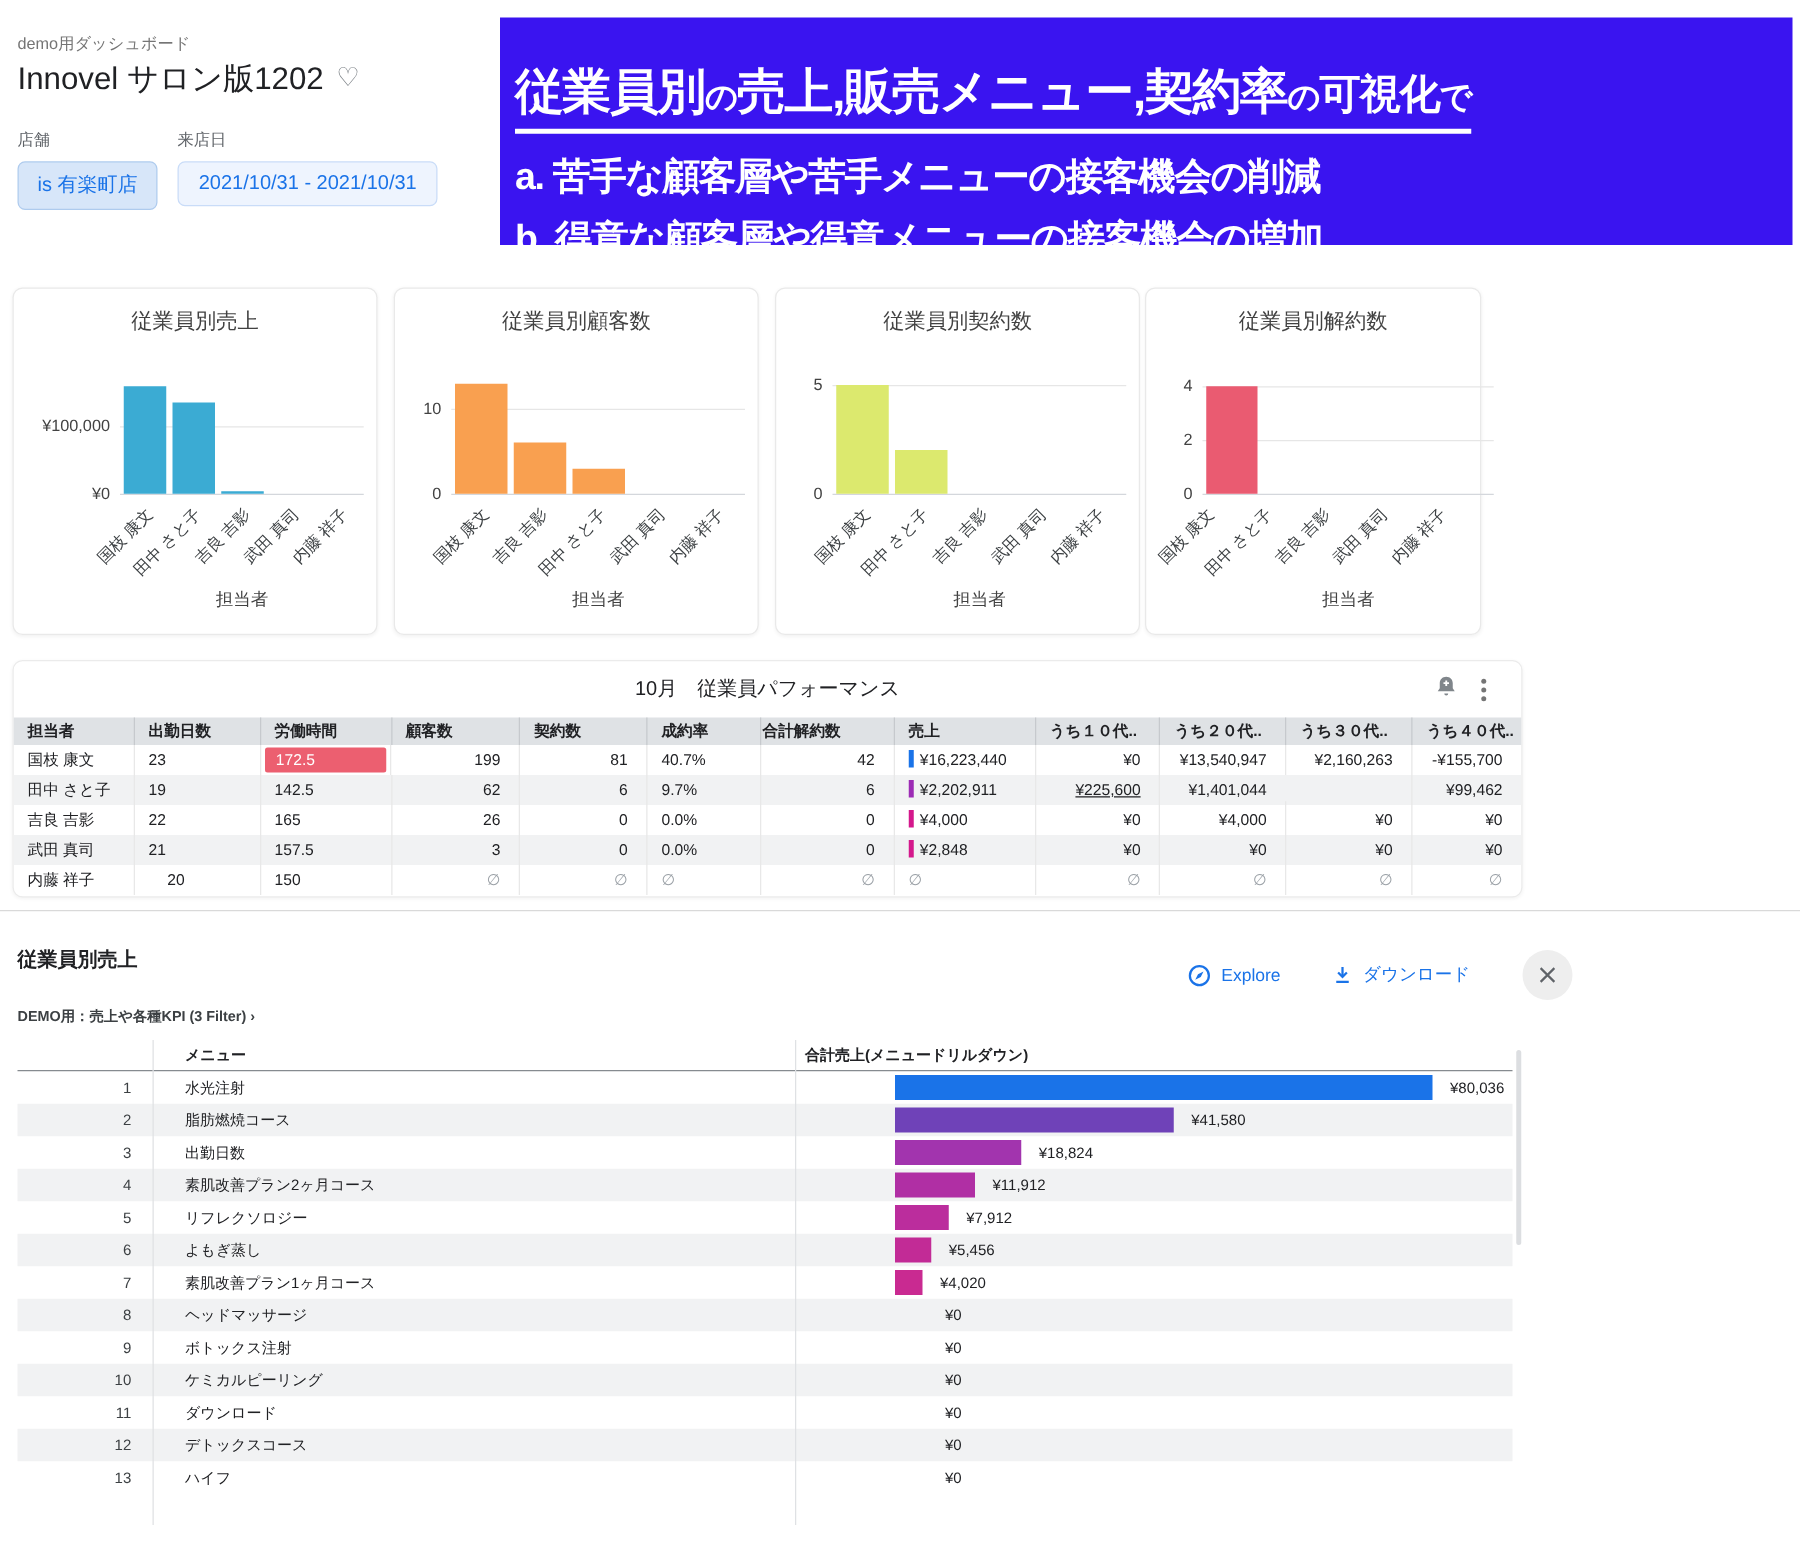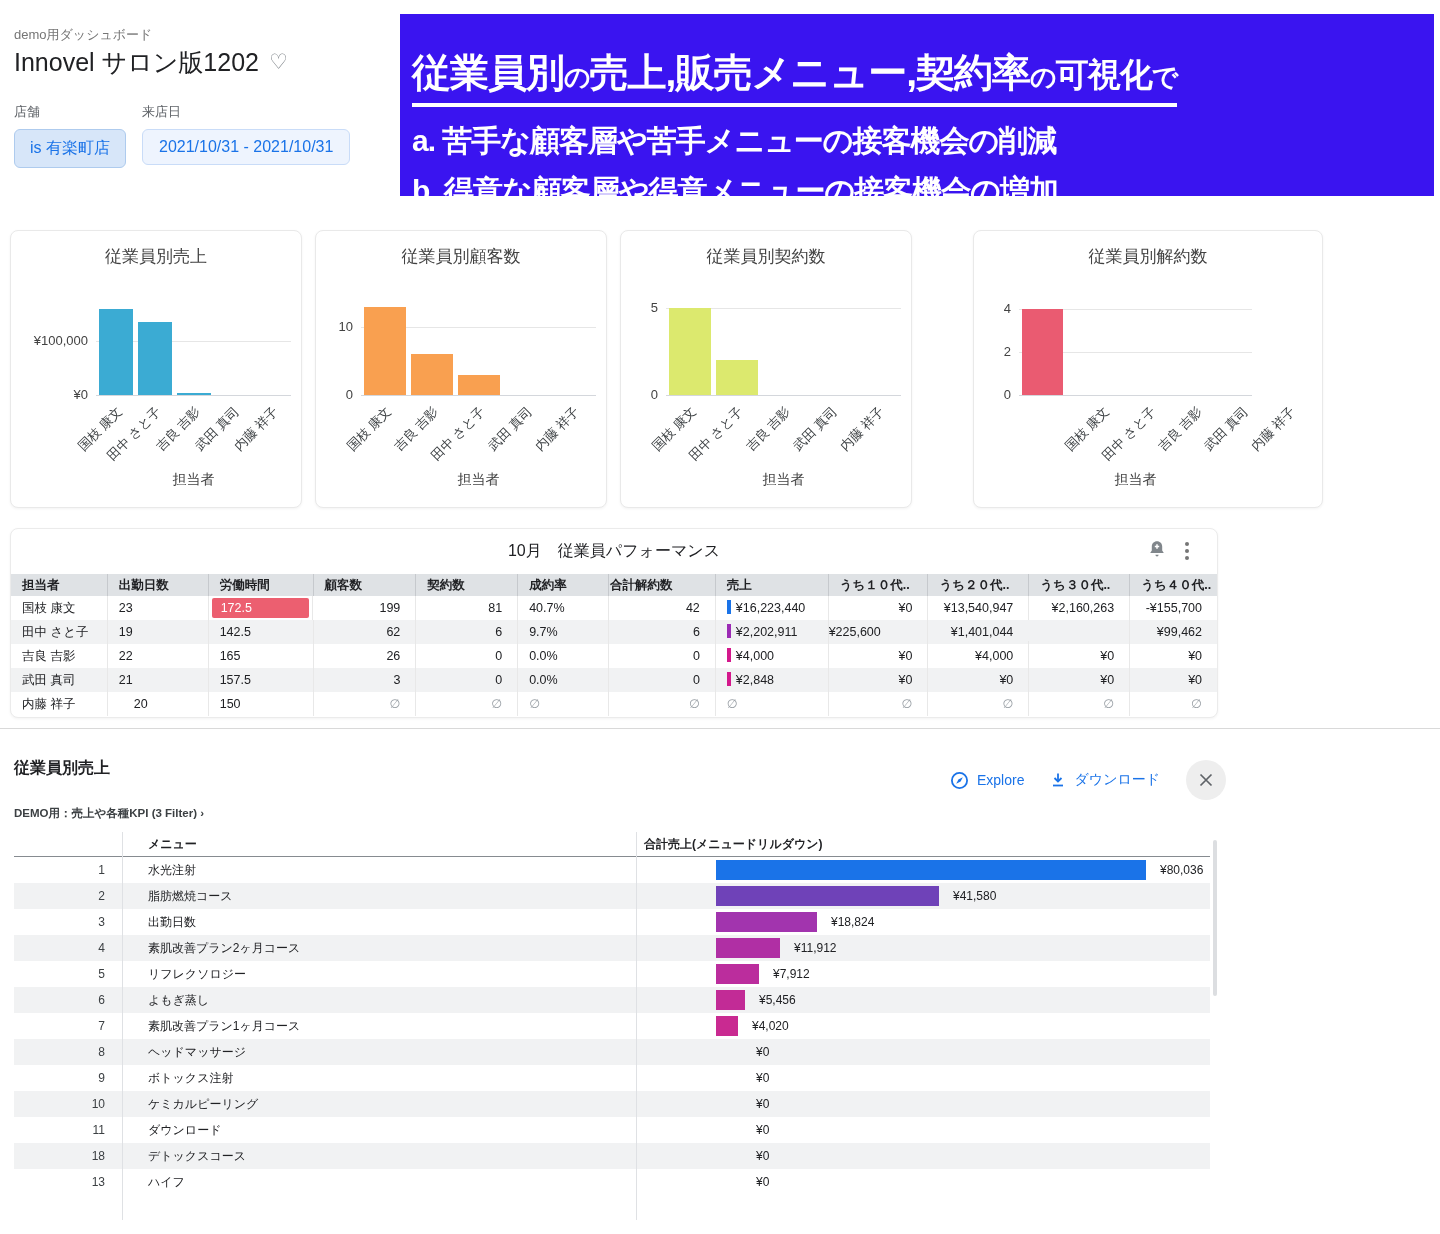--- a/index.html
+++ b/index.html
@@ -63,21 +63,21 @@
   .r-even{background:#f1f2f3;}
   .nullv{color:#9aa0a6;}
   .redcell{background:#ec5f70;color:#fff;border-radius:2px;margin:2px 3px;height:20px;
            line-height:20px;padding-left:9px;}
   .salesbar{display:inline-block;width:4px;height:14px;vertical-align:-2px;margin-right:5px;}
 
   .divider{position:absolute;left:0;top:728px;width:1440px;height:1px;background:#d9d9d9;}
 
   
   .drill-title{position:absolute;left:14px;top:758px;font-size:16px;font-weight:bold;color:#202124;}
-  .actions{position:absolute;left:950px;top:760px;display:flex;align-items:center;gap:26px;}
+  .actions{position:absolute;left:950px;top:760px;display:flex;align-items:center;gap:42px;}
   .act{display:flex;align-items:center;gap:8px;color:#1a73e8;font-size:14px;font-weight:500;cursor:pointer;}
   .closebtn{width:40px;height:40px;border-radius:50%;background:#eeeeee;display:flex;
             align-items:center;justify-content:center;}
   .crumb{position:absolute;left:14px;top:806px;font-size:11.5px;font-weight:bold;color:#3c4043;}
   .drill-table{position:absolute;left:14px;top:832px;width:1196px;}
   .dt-head{position:relative;height:24px;line-height:24px;border-bottom:1px solid #868b90;
            font-size:12px;font-weight:bold;color:#202124;}
   .dt-menu-h{position:absolute;left:134px;}
   .dt-val-h{position:absolute;left:630px;}
   .dt-row{position:relative;height:26px;line-height:26px;font-size:12px;color:#202124;}
@@ -152,21 +152,21 @@
         <div class="ytick" style="left: 0px; width: 37px; top: 156px;">0</div>
         <div class="bar" style="left: 47.5px; width: 42px; top: 77px; height: 87px; background: rgb(220, 233, 110);"></div>
         <div class="xlabel" style="right: 223.5px; top: 172px;">国枝 康文</div>
         <div class="bar" style="left: 94.5px; width: 42px; top: 129px; height: 35px; background: rgb(220, 233, 110);"></div>
         <div class="xlabel" style="right: 176.5px; top: 172px;">田中 さと子</div>
         <div class="xlabel" style="right: 129.5px; top: 172px;">吉良 吉影</div>
         <div class="xlabel" style="right: 82.5px; top: 172px;">武田 真司</div>
         <div class="xlabel" style="right: 35.5px; top: 172px;">内藤 祥子</div>
         <div class="xtitle" style="left: 45px; width: 235px;">担当者</div>
       </div>
-      <div class="card" style="left: 973px; width: 350px;">
+      <div class="card" style="left: 916px; width: 269px;">
         <div class="c-title">従業員別解約数</div>
         <div class="gridline" style="left: 45px; width: 233px; top: 78.0496px;"></div>
         <div class="ytick" style="left: 0px; width: 37px; top: 70.0496px;">4</div>
         <div class="gridline" style="left: 45px; width: 233px; top: 121.025px;"></div>
         <div class="ytick" style="left: 0px; width: 37px; top: 113.025px;">2</div>
         <div class="gridline baseline" style="left: 45px; width: 233px; top: 164px;"></div>
         <div class="ytick" style="left: 0px; width: 37px; top: 156px;">0</div>
         <div class="bar" style="left: 47.5px; width: 41.6px; top: 78px; height: 86px; background: rgb(234, 91, 113);"></div>
         <div class="xlabel" style="right: 221.7px; top: 172px;">国枝 康文</div>
         <div class="xlabel" style="right: 175.1px; top: 172px;">田中 さと子</div>
@@ -227,21 +227,21 @@
           </div>
           <div class="p-row r-even">
             <div class="p-cell" style="width: 96px; text-align: left; padding-left: 11px;">田中 さと子</div>
             <div class="p-cell" style="width: 101px; text-align: left; padding-left: 11px;">19</div>
             <div class="p-cell" style="width: 105px; text-align: left; padding-left: 11px;">142.5</div>
             <div class="p-cell" style="width: 103px; text-align: right; padding-right: 15px;">62</div>
             <div class="p-cell" style="width: 102px; text-align: right; padding-right: 15px;">6</div>
             <div class="p-cell" style="width: 91px; text-align: left; padding-left: 11px;">9.7%</div>
             <div class="p-cell" style="width: 107px; text-align: right; padding-right: 15px;">6</div>
             <div class="p-cell" style="width: 113px; text-align: left; padding-left: 11px;"><span class="salesbar" style="background: rgb(156, 43, 181);"></span>¥2,202,911</div>
-            <div class="p-cell" style="width: 100px; padding-right: 15px;">¥225,600</div>
+            <div class="p-cell" style="width: 100px; text-align: right; padding-right: 15px; text-decoration: underline;">¥225,600</div>
             <div class="p-cell" style="width: 101px; text-align: right; padding-right: 15px;">¥1,401,044</div>
             <div class="p-cell" style="width: 101px; text-align: right; padding-right: 15px; margin-top: 21px;">¥447,930</div>
             <div class="p-cell" style="width: 88px; text-align: right; padding-right: 15px;">¥99,462</div>
           </div>
           <div class="p-row">
             <div class="p-cell" style="width: 96px; text-align: left; padding-left: 11px;">吉良 吉影</div>
             <div class="p-cell" style="width: 101px; text-align: left; padding-left: 11px;">22</div>
             <div class="p-cell" style="width: 105px; text-align: left; padding-left: 11px;">165</div>
             <div class="p-cell" style="width: 103px; text-align: right; padding-right: 15px;">26</div>
             <div class="p-cell" style="width: 102px; text-align: right; padding-right: 15px;">0</div>
@@ -374,21 +374,21 @@
           <span class="rank">10</span>
           <span class="menu">ケミカルピーリング</span>
           <span class="dlabel" style="left: 742px;">¥0</span>
         </div>
         <div class="dt-row">
           <span class="rank">11</span>
           <span class="menu">ダウンロード</span>
           <span class="dlabel" style="left: 742px;">¥0</span>
         </div>
         <div class="dt-row" style="background: rgb(241, 242, 243);">
-          <span class="rank">18</span>
+          <span class="rank">12</span>
           <span class="menu">デトックスコース</span>
           <span class="dlabel" style="left: 742px;">¥0</span>
         </div>
         <div class="dt-row">
           <span class="rank">13</span>
           <span class="menu">ハイフ</span>
           <span class="dlabel" style="left: 742px;">¥0</span>
         </div>
       </div>
     <div class="vline" style="left: 108px; height: 388px;"></div>

